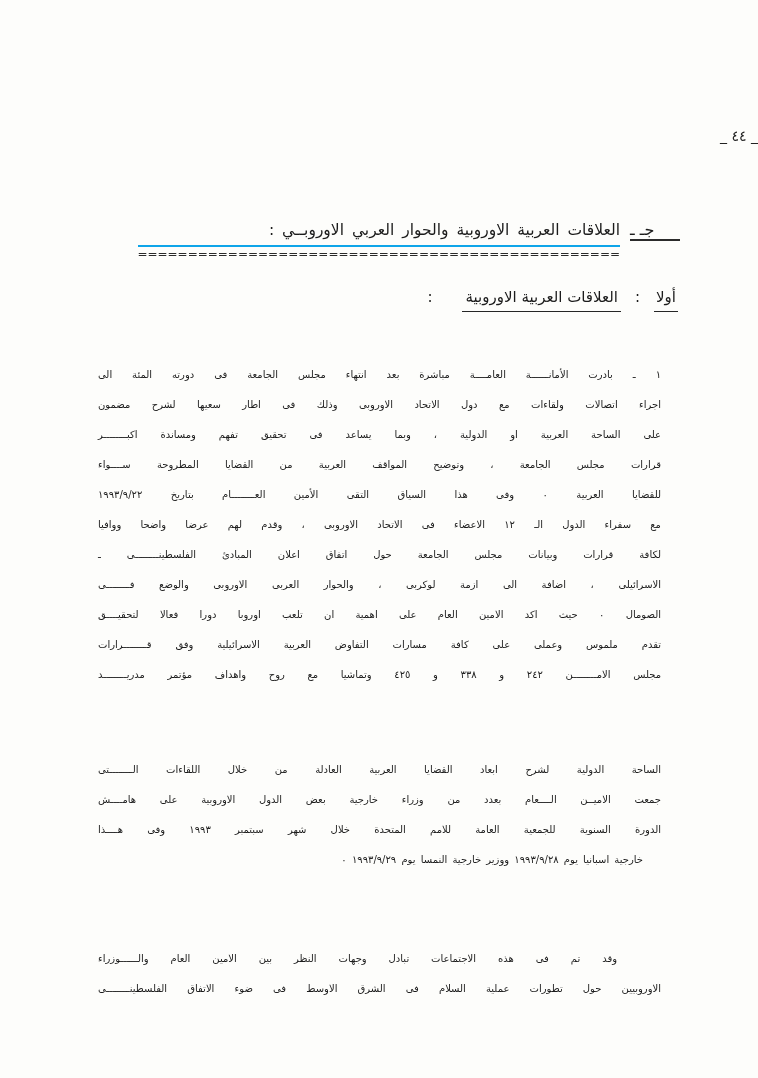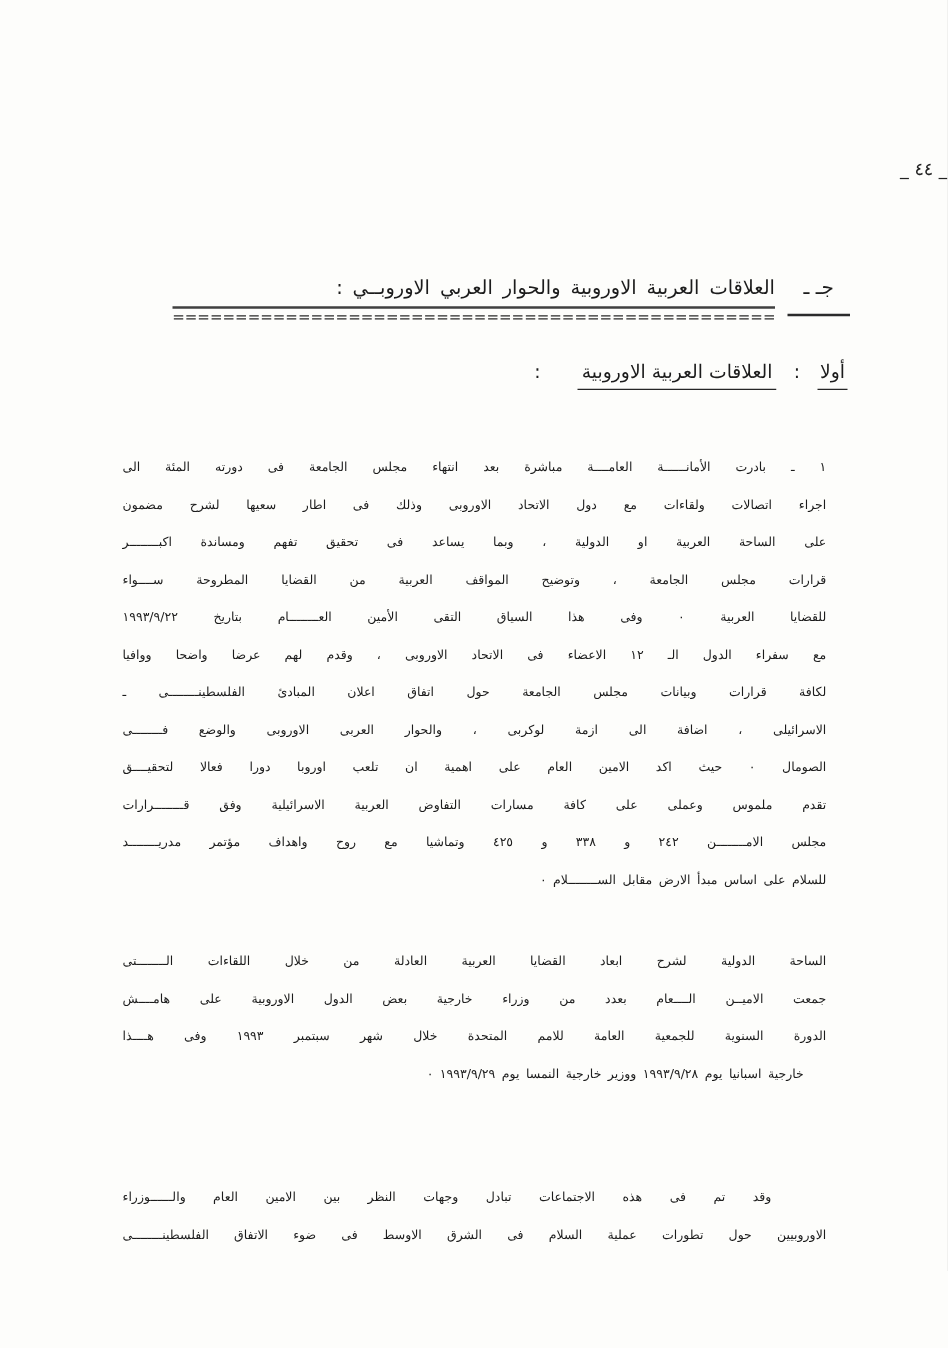--- a/index.html
+++ b/index.html
@@ -14,35 +14,34 @@
     overflow:hidden;
   }
   .page-number{
     position:absolute;top:128px;left:0;right:0;
     text-align:right;
     font-size:14px;letter-spacing:3px;color:#222;
   }
   
   .section-marker{
     position:absolute;top:220px;right:78px;
-    width:50px;text-align:center;
+    width:50px;text-align:left;
     font-size:16px;
-    padding-bottom:12px;
     border-bottom:2px solid #2b2b2b;
   }
   .heading-wrap{
     position:absolute;top:221px;right:138px;
     width:482px;
   }
   .heading-text{
     display:block;
     font-size:15.5px;
     word-spacing:3px;
     padding-bottom:6px;
-    border-bottom:2px solid #404040;
+    border-bottom:2px solid #0ea5e9;
     white-space:nowrap;
   }
   .heading-separator{
     display:block;
     font-size:12px;line-height:10px;
     letter-spacing:0;
     color:#2a2a2a;
     white-space:nowrap;overflow:hidden;
     margin-top:2px;
   }
@@ -111,21 +110,20 @@
     <span class="line">اجراء اتصالات ولقاءات مع دول الاتحاد الاوروبى وذلك فى اطار سعيها  لشرح مضمون</span>
     <span class="line">على الساحة العربية او الدولية ، وبما  يساعد فى تحقيق تفهم ومساندة اكبــــــــر</span>
     <span class="line">قرارات مجلس الجامعة ،  وتوضيح المواقف العربية من القضايا  المطروحة  ســــواء</span>
     <span class="line">للقضايا  العربية  ٠   وفى هذا  السياق التقى الأمين العــــــــام  بتاريخ ١٩٩٣/٩/٢٢</span>
     <span class="line">مع سفراء  الدول الـ ١٢ الاعضاء  فى الاتحاد الاوروبى ،  وقدم لهم عرضا  واضحا  ووافيا</span>
     <span class="line">لكافة قرارات وبيانات مجلس الجامعة حول اتفاق اعلان المبادئ  الفلسطينــــــــى ـ</span>
     <span class="line">الاسرائيلى  ،   اضافة الى ازمة لوكربى ،  والحوار العربى الاوروبى والوضع فــــــــى</span>
     <span class="line">الصومال  ٠   حيث اكد الامين العام على اهمية ان تلعب اوروبا  دورا  فعالا  لتحقيــــق</span>
     <span class="line">تقدم ملموس وعملى على كافة مسارات التفاوض العربية الاسرائيلية وفق قــــــــرارات</span>
     <span class="line">مجلس الامــــــــن ٢٤٢ و ٣٣٨ و ٤٢٥  وتماشيا مع روح واهداف مؤتمر مدريــــــــد</span>
-    <span class="line short">للسلام على اساس مبدأ الارض مقابل الســــــــلام ٠</span>
   </div>
 
   <div class="para para-2">
     <span class="line">الساحة الدولية لشرح ابعاد القضايا  العربية العادلة من خلال اللقاءات الــــــــتى</span>
     <span class="line">جمعت الاميــن الــــعام بعدد من وزراء  خارجية بعض الدول الاوروبية على هامــــش</span>
     <span class="line">الدورة السنوية للجمعية العامة للامم المتحدة خلال شهر سبتمبر ١٩٩٣ وفى هــــذا</span>
     <span class="line short indent-sm">خارجية اسبانيا  يوم ١٩٩٣/٩/٢٨ ووزير خارجية النمسا  يوم ١٩٩٣/٩/٢٩ ٠</span>
   </div>
 
   <div class="para para-3">

